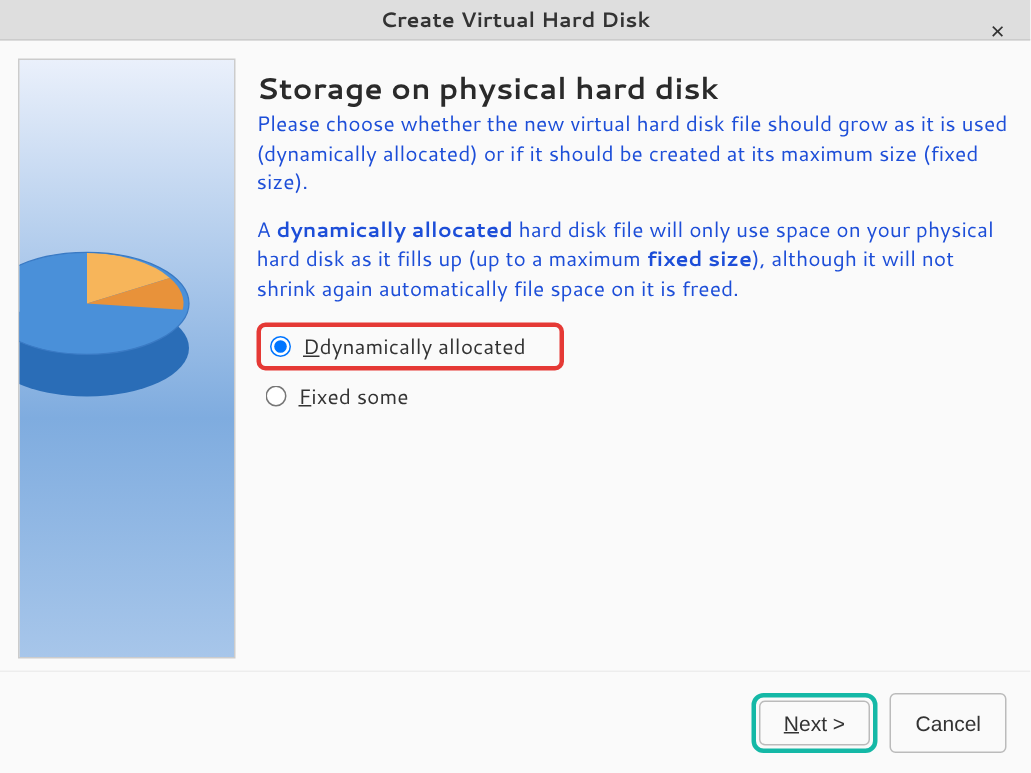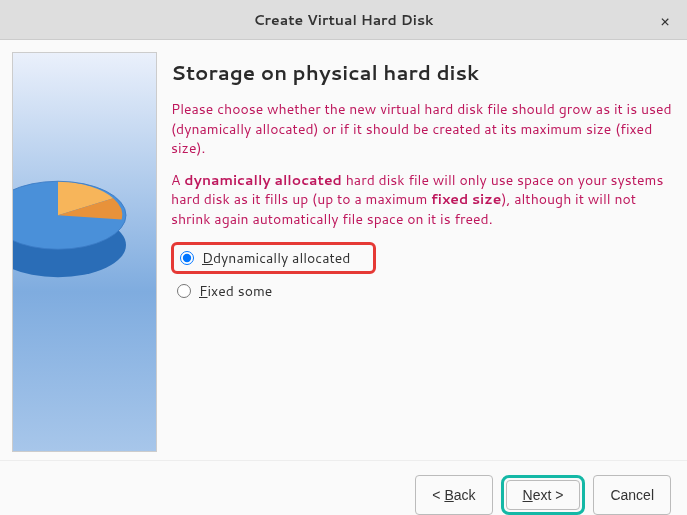--- a/index.html
+++ b/index.html
@@ -6,21 +6,21 @@
   body {
     font-family: Cantarell, "Segoe UI", Ubuntu, sans-serif;
     font-size: 14px;
     background: #fafafa;
     color: #2e2e2e;
     width: 687px;
     height: 515px;
     overflow: hidden;
   }
   .titlebar {
-    height: 40px;
+    height: 27px;
     background: #dedede;
     display: flex;
     align-items: center;
     justify-content: center;
     position: relative;
     border-bottom: 1px solid #ccc;
   }
   .titlebar-title {
     font-weight: bold;
     font-size: 14px;
@@ -62,26 +62,25 @@
     height: 170px;
   }
   .main {
     flex: 1;
     padding-top: 6px;
   }
   h2 {
     font-size: 20px;
     font-weight: bold;
     color: #2a2a2a;
-    margin-bottom: 14px;
   }
   .para {
     font-size: 14px;
     line-height: 1.4;
-    color: #be185d;
+    color: #1d4ed8;
     margin-bottom: 12px;
   }
   .para b { font-weight: bold; }
   .radio-row {
     display: flex;
     align-items: center;
     margin: 4px 0;
     padding: 3px 6px;
   }
   .radio-row.highlighted {
@@ -142,35 +141,34 @@
       <ellipse cx="85" cy="85" rx="80" ry="40" fill="none" stroke="#3a7ac4" stroke-width="1"></ellipse>
     </svg>
   </div>
 
   <div class="main">
     <h2>Storage on physical hard disk</h2>
 
     <p class="para">Please choose whether the new virtual hard disk file should grow as it is used (dynamically allocated) or if it should be created at its maximum size (fixed size).</p>
 
     <p class="para">
-      <span>A </span><b>dynamically allocated</b><span> hard disk file will only use space on your systems hard disk as it fills up (up to a maximum </span><b>fixed size</b><span>), although it will not shrink again automatically file space on it is freed.</span>
+      <span>A </span><b>dynamically allocated</b><span> hard disk file will only use space on your physical hard disk as it fills up (up to a maximum </span><b>fixed size</b><span>), although it will not shrink again automatically file space on it is freed.</span>
     </p>
 
 
     <div class="radio-row highlighted">
       <input type="radio" name="storage" checked="" style="">
       <label><span class="ul">D</span><span>dynamically allocated</span></label>
     </div>
 
     <div class="radio-row">
       <input type="radio" name="storage" style="">
       <label><span class="ul">F</span><span>ixed some</span></label>
     </div>
   </div>
 </div>
 
 <div class="footer">
-  <button class="btn"><span>&lt; </span><span class="ul">B</span><span>ack</span></button>
   <span class="btn-wrap-hi">
     <button class="btn"><span class="ul">N</span><span>ext &gt;</span></button>
   </span>
   <button class="btn">Cancel</button>
 </div>
 
 </body></html>

